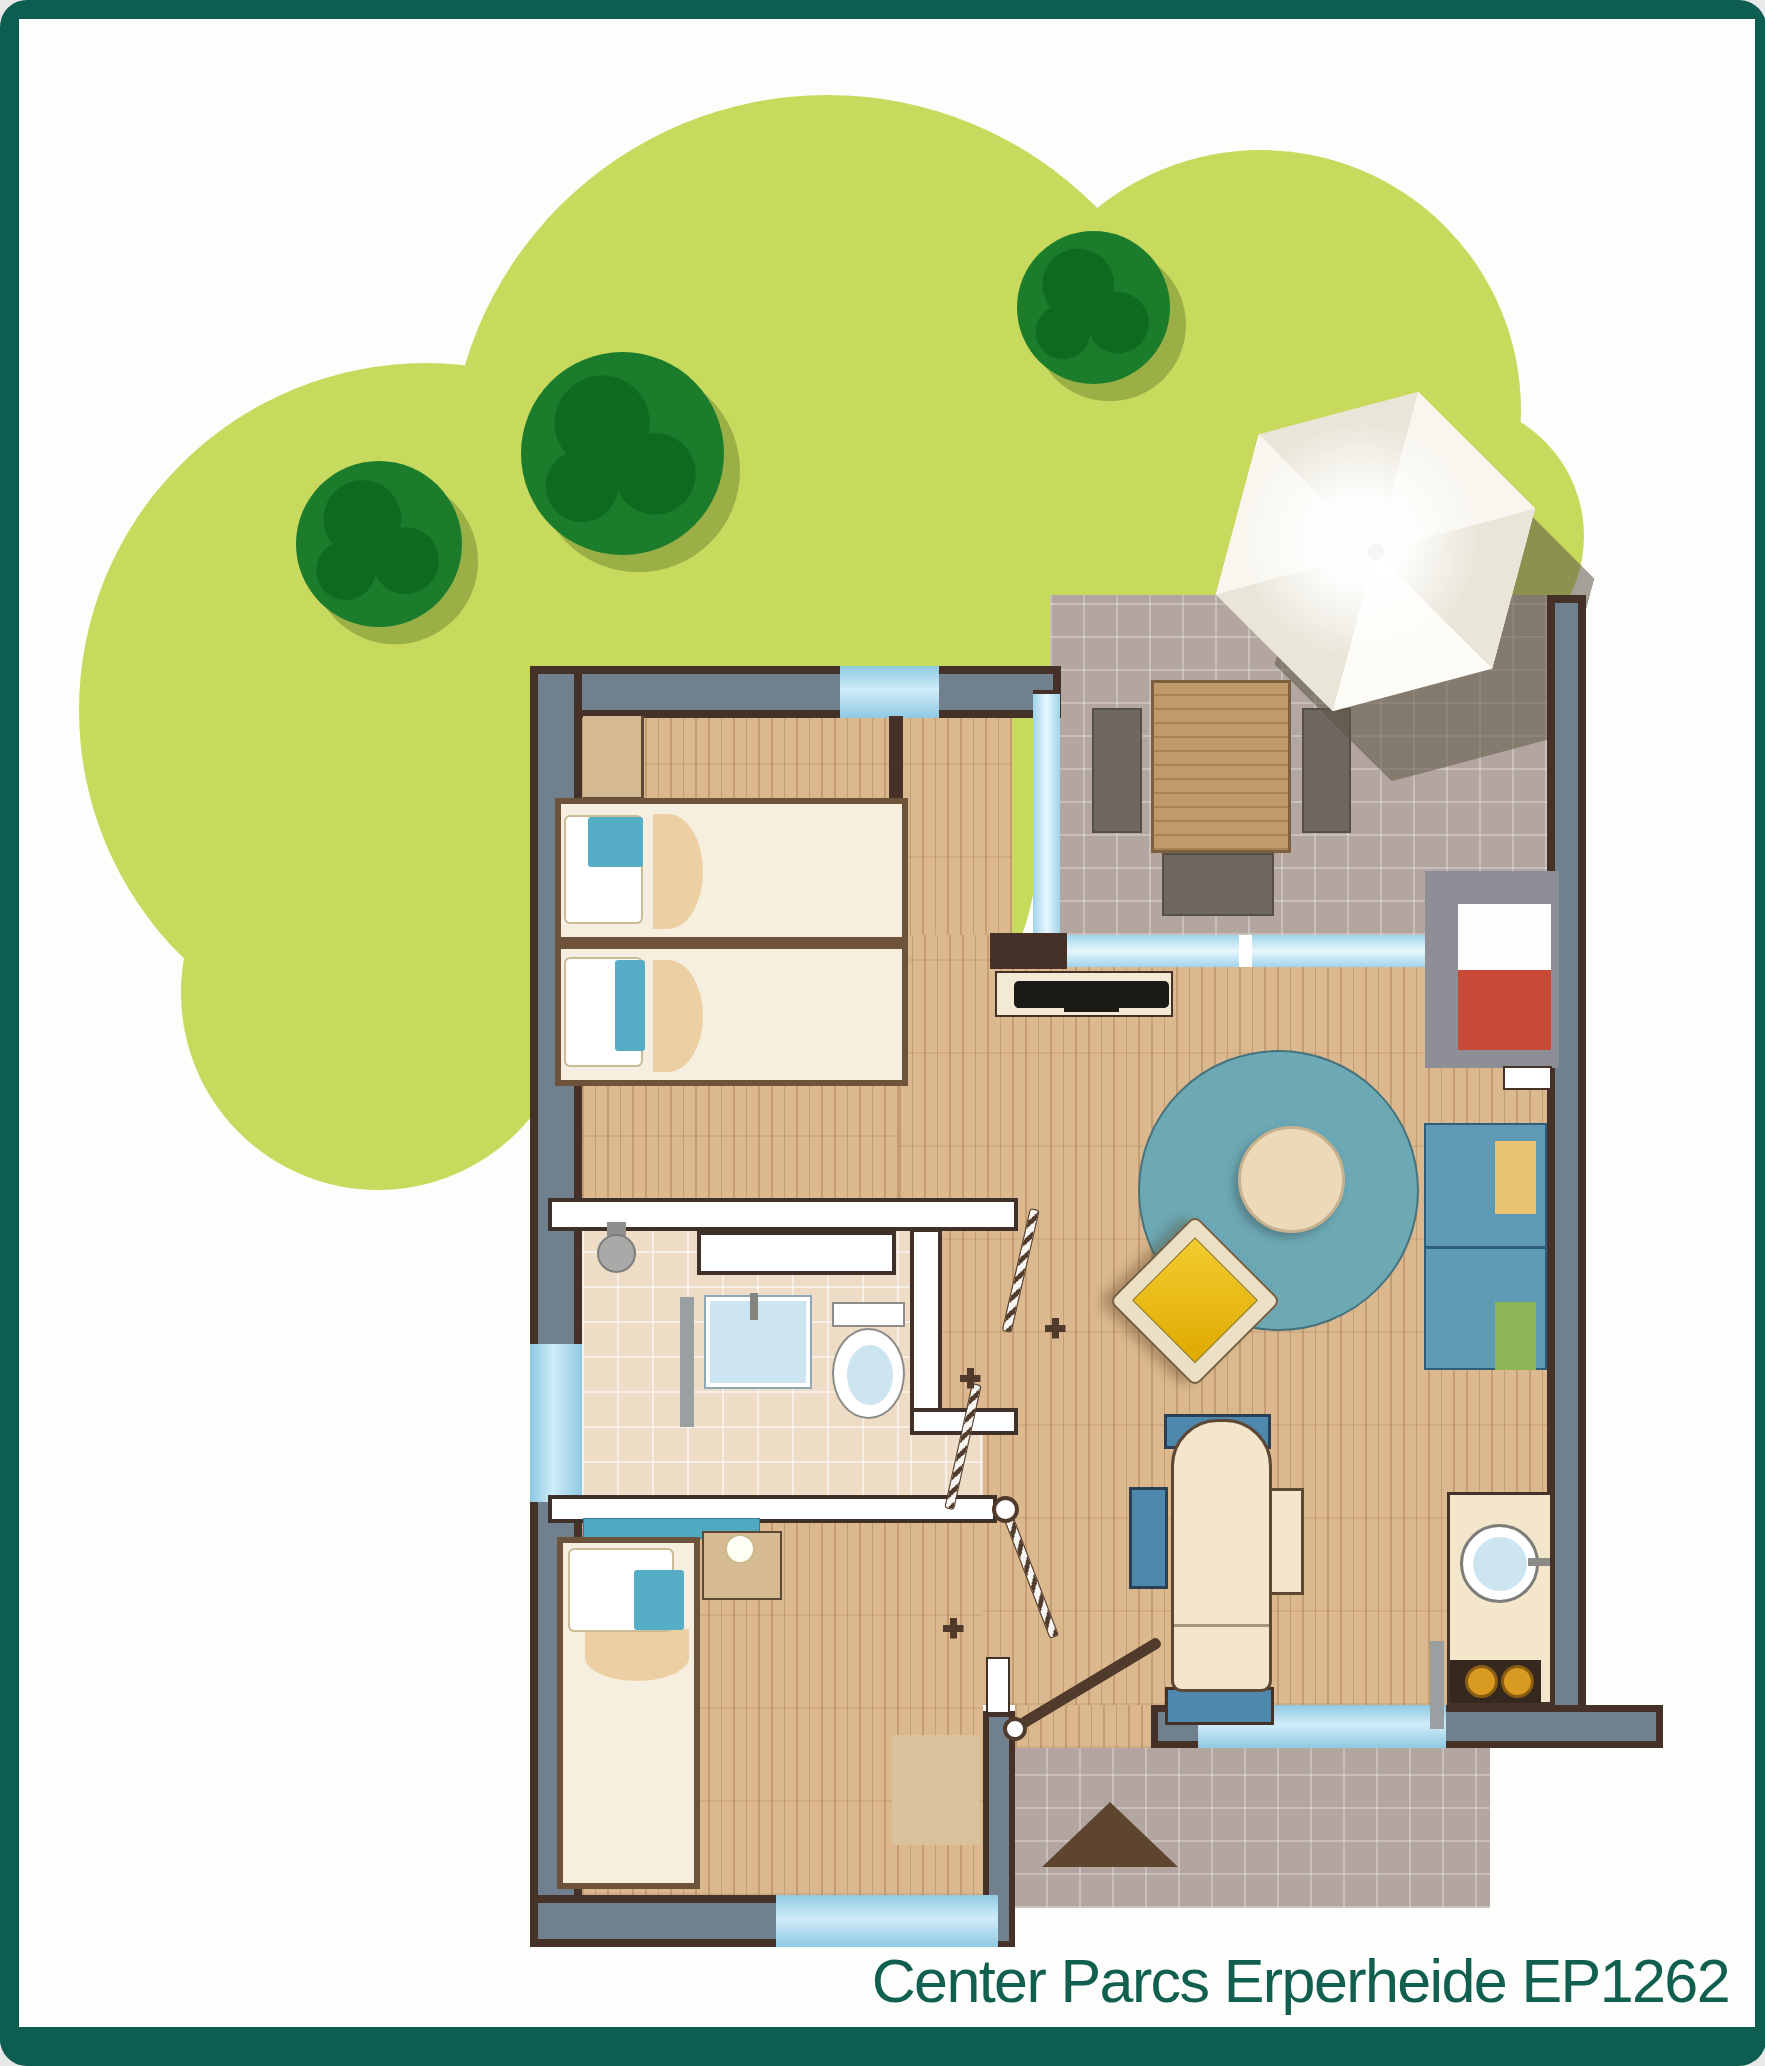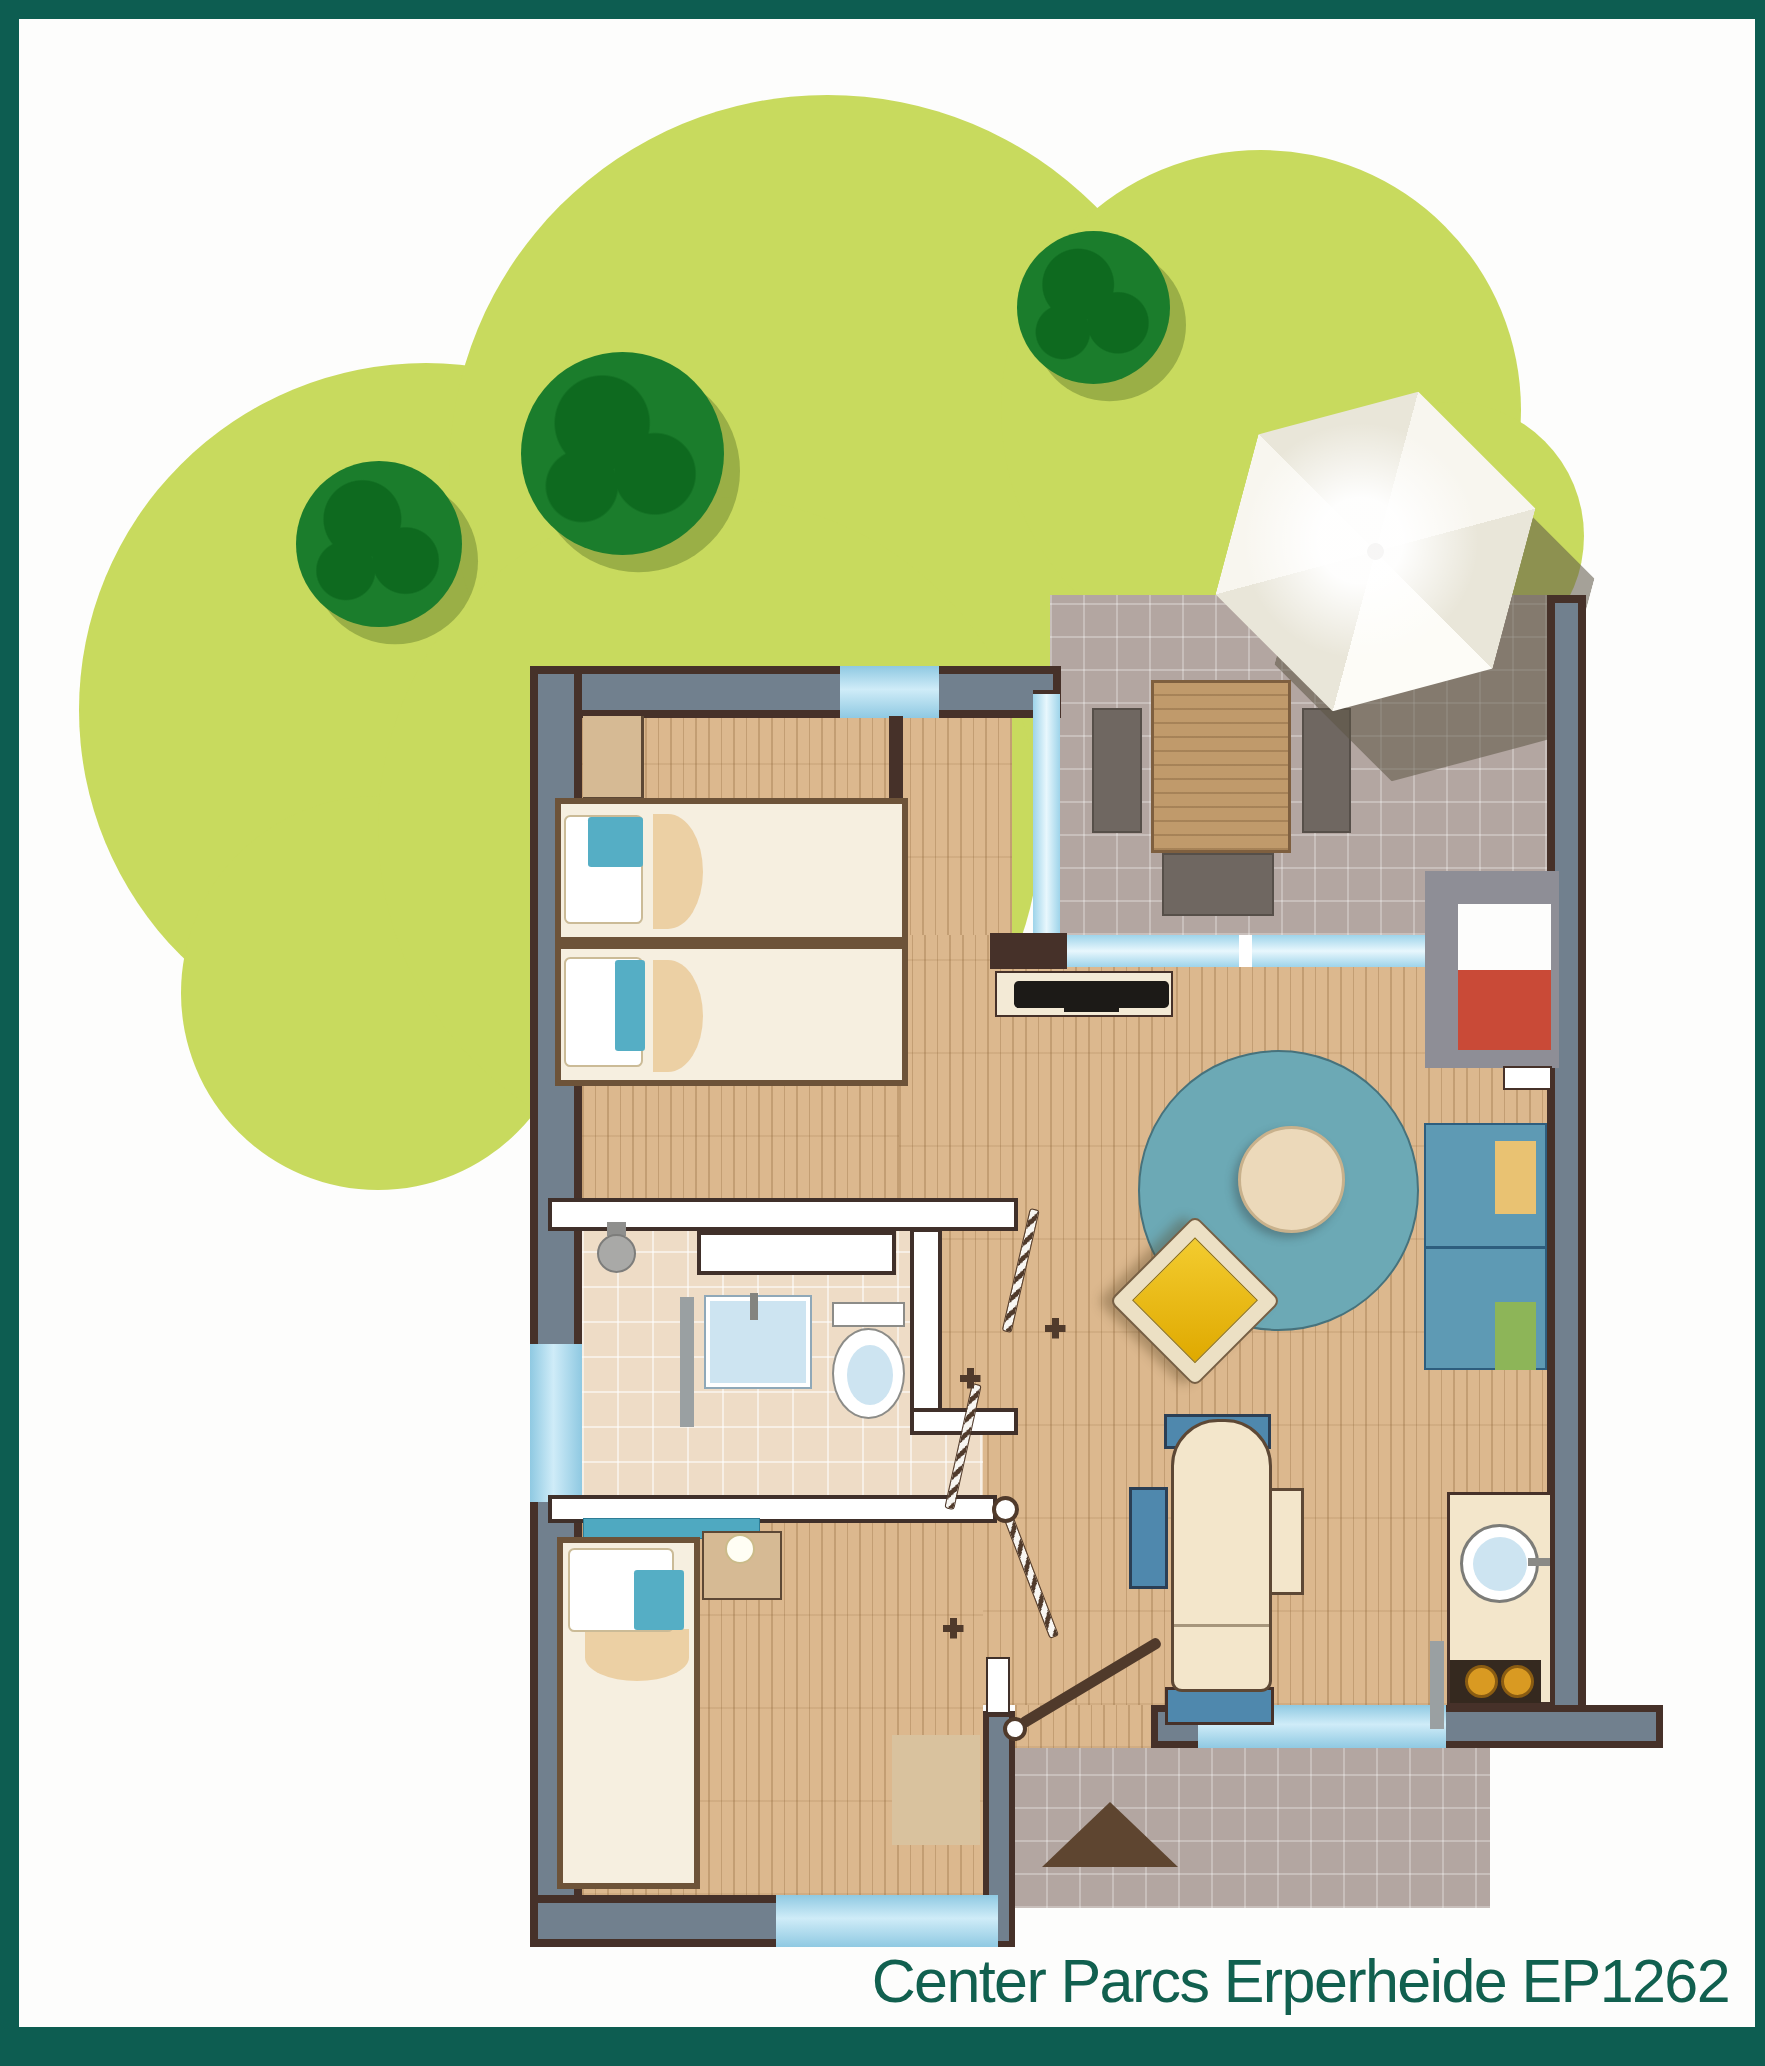--- a/index.html
+++ b/index.html
@@ -1,16 +1,16 @@
 <!DOCTYPE html>
 <html style="--frame: #0d5d51; --paper: #fdfdfc; --grass: #c8da5e; --tree: #1b7d2c; --treeDark: #0e6a1f; --treeShadow: rgba(70,95,25,0.35); --wallFill: #71808e; --wallDark: #463129; --iwallEdge: #40302a; --window: #aadcf0; --wood: #dcb88e; --woodLine: rgba(130,90,45,0.28); --woodKnot: rgba(130,90,45,0.12); --tile: #b3a6a1; --tileLine: rgba(255,255,255,0.28); --bathTile: #eedcc6; --mattress: #f6efe0; --pillowTeal: #55aec5; --blanket: #ecd0a4; --bedFrame: #6d5339; --closet: #d6ba94; --rug: #6ca9b5; --rugEdge: #47727c; --coffeeTable: #ecd9ba; --chairYellowA: #f3cc2f; --chairYellowB: #dfa900; --chairCream: #ece0c4; --sofaBlue: #5e9ab4; --sofaEdge: #2e5e7e; --cushionYellow: #e9c272; --cushionGreen: #8db558; --niche: #8e8e96; --seatRed: #c94a37; --tv: #1c1a17; --sideboard: #f3ead6; --diningTable: #f3e6cb; --diningChairBlue: #4f88ad; --counter: #f3e6cb; --sinkBlue: #cde4f1; --stove: #35291f; --burner: #d99a22; --outTable: #c09a6b; --outChair: #6f6761; --parasolA: #f8f6ef; --parasolB: #e9e6d9; --parasolShadow: rgba(92,85,70,0.55); --doorDark: #503a2b; --pathTriangle: #5e4530; --teal_shelf: #4fa9c1; --caption: #11604f;font-size:12.6px"><head>
 <meta charset="utf-8">
 <style>
   html,body{margin:0;padding:0;background:#e8e8e8;font-family:"Liberation Sans",sans-serif;}
-  .plan{position:relative;width:1766px;height:2066px;background:var(--paper);overflow:hidden;}
+  .plan{position:relative;width:1766px;height:2066px;background:var(--paper);overflow:hidden;border-radius:27px;}
   .abs{position:absolute;box-sizing:border-box;}
   .circle{border-radius:50%;}
   
   .frame{background:var(--frame);}
   
   .grass{background:var(--grass);border-radius:50%;}
   .tree{border-radius:50%;background:
     radial-gradient(circle at 40% 35%, var(--treeDark) 0 26%, transparent 27%),
     radial-gradient(circle at 66% 60%, var(--treeDark) 0 22%, transparent 23%),
     radial-gradient(circle at 30% 66%, var(--treeDark) 0 18%, transparent 19%),

